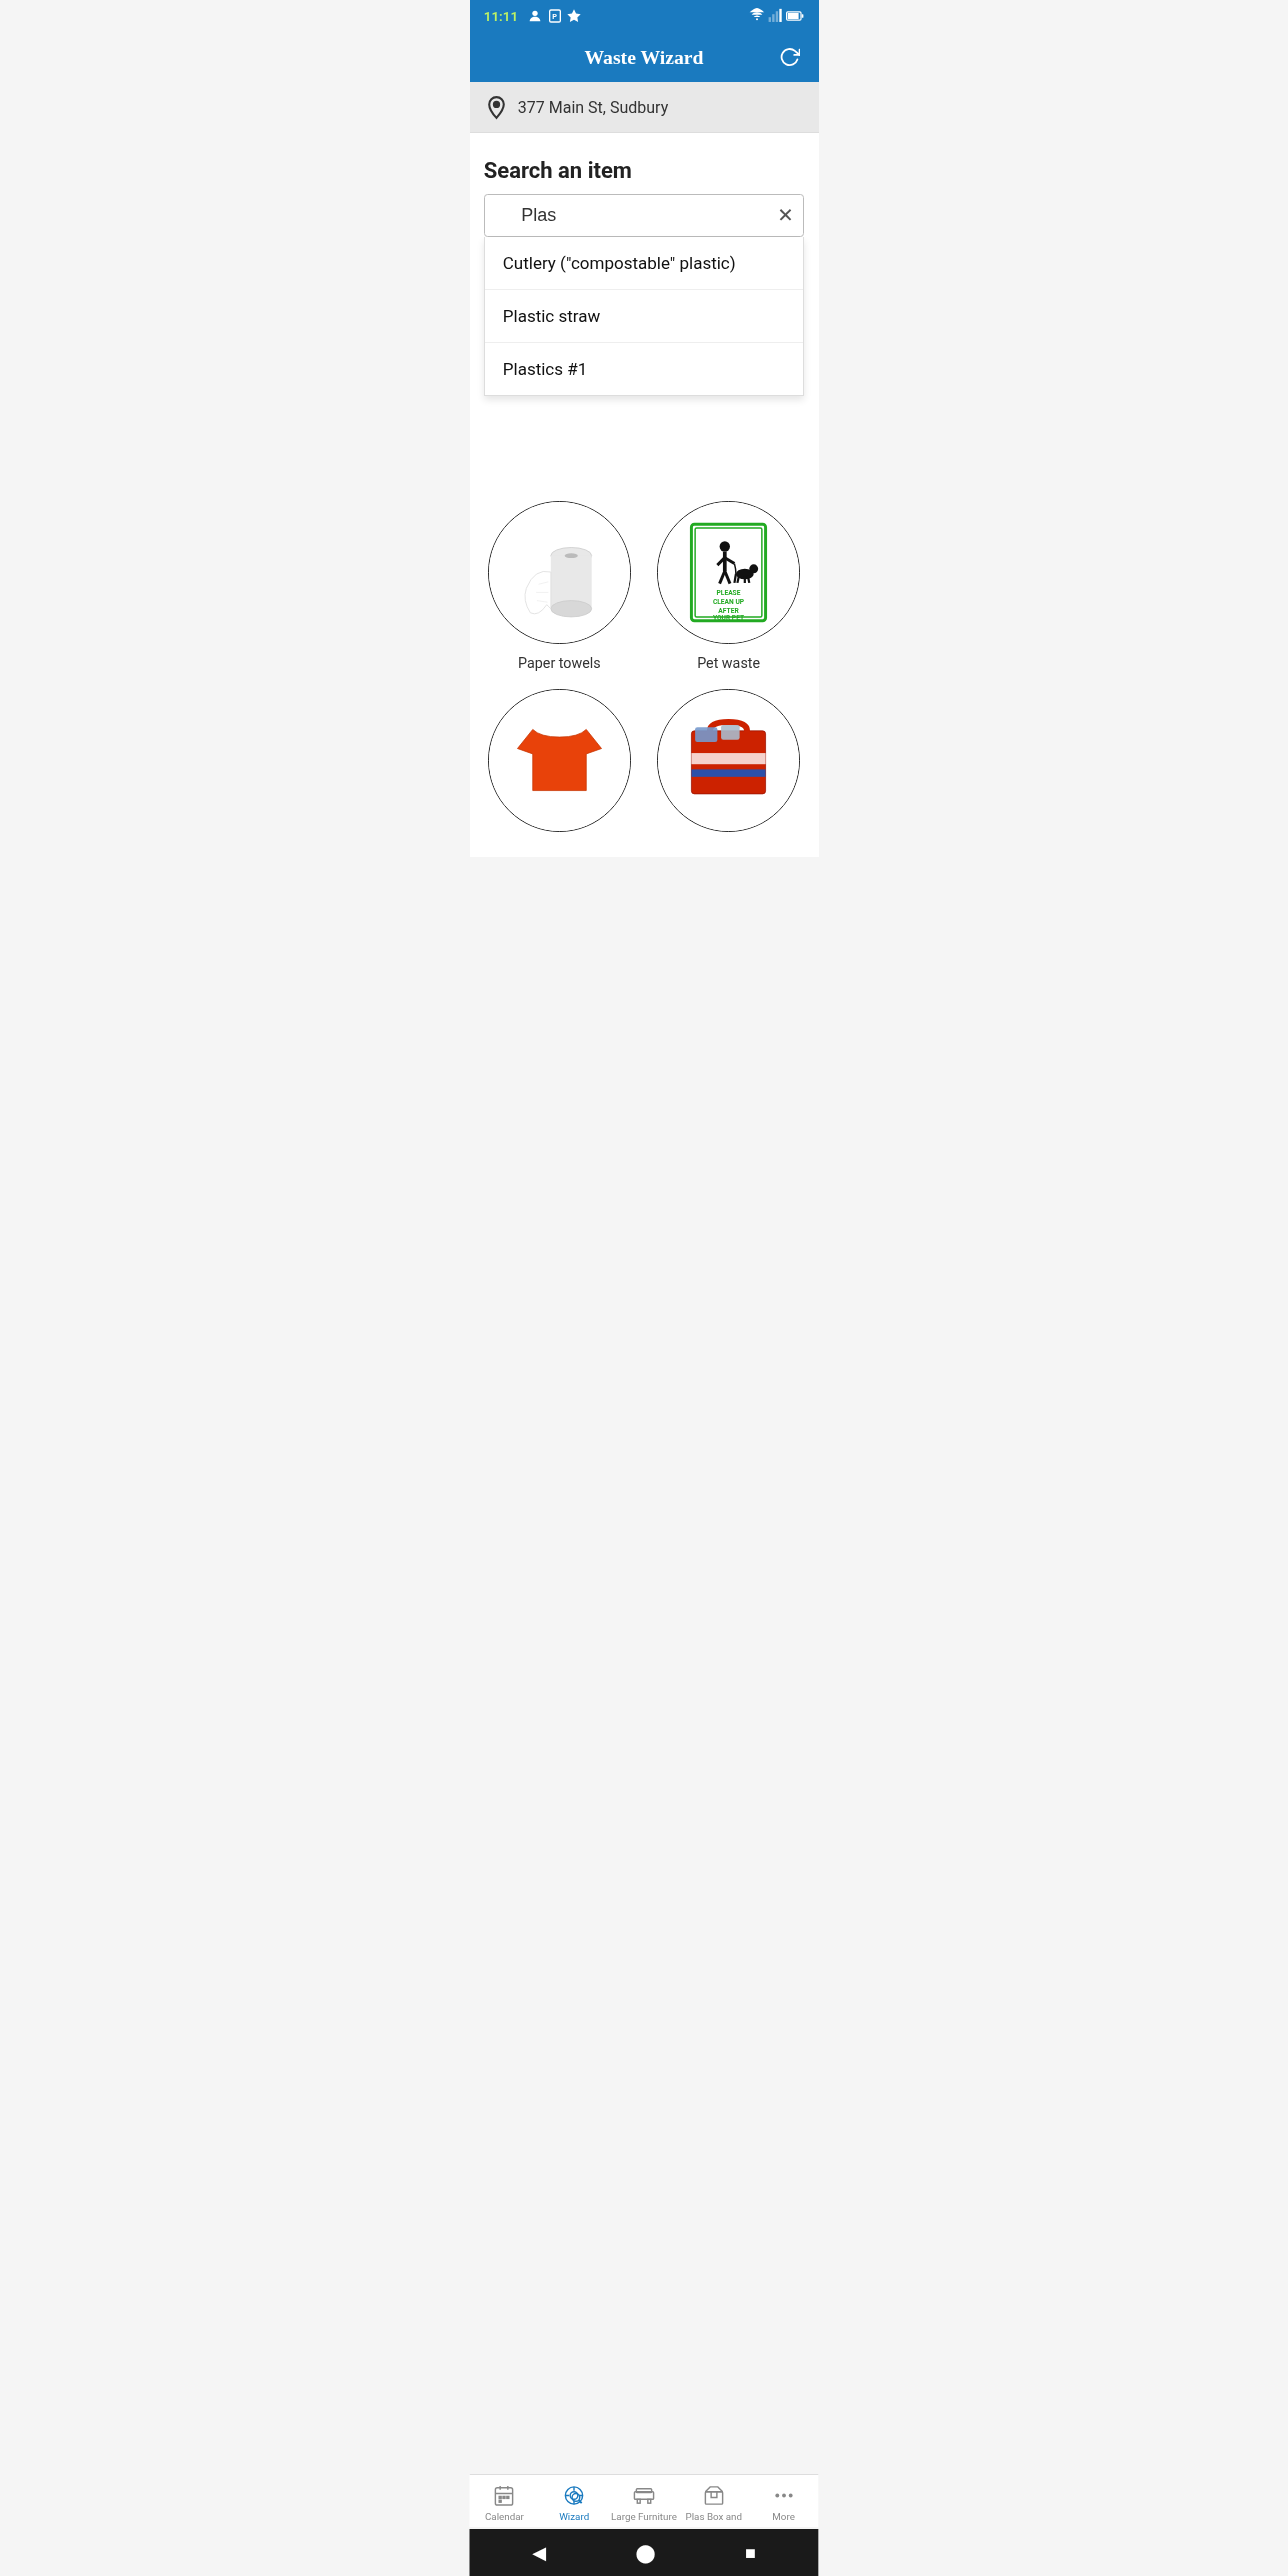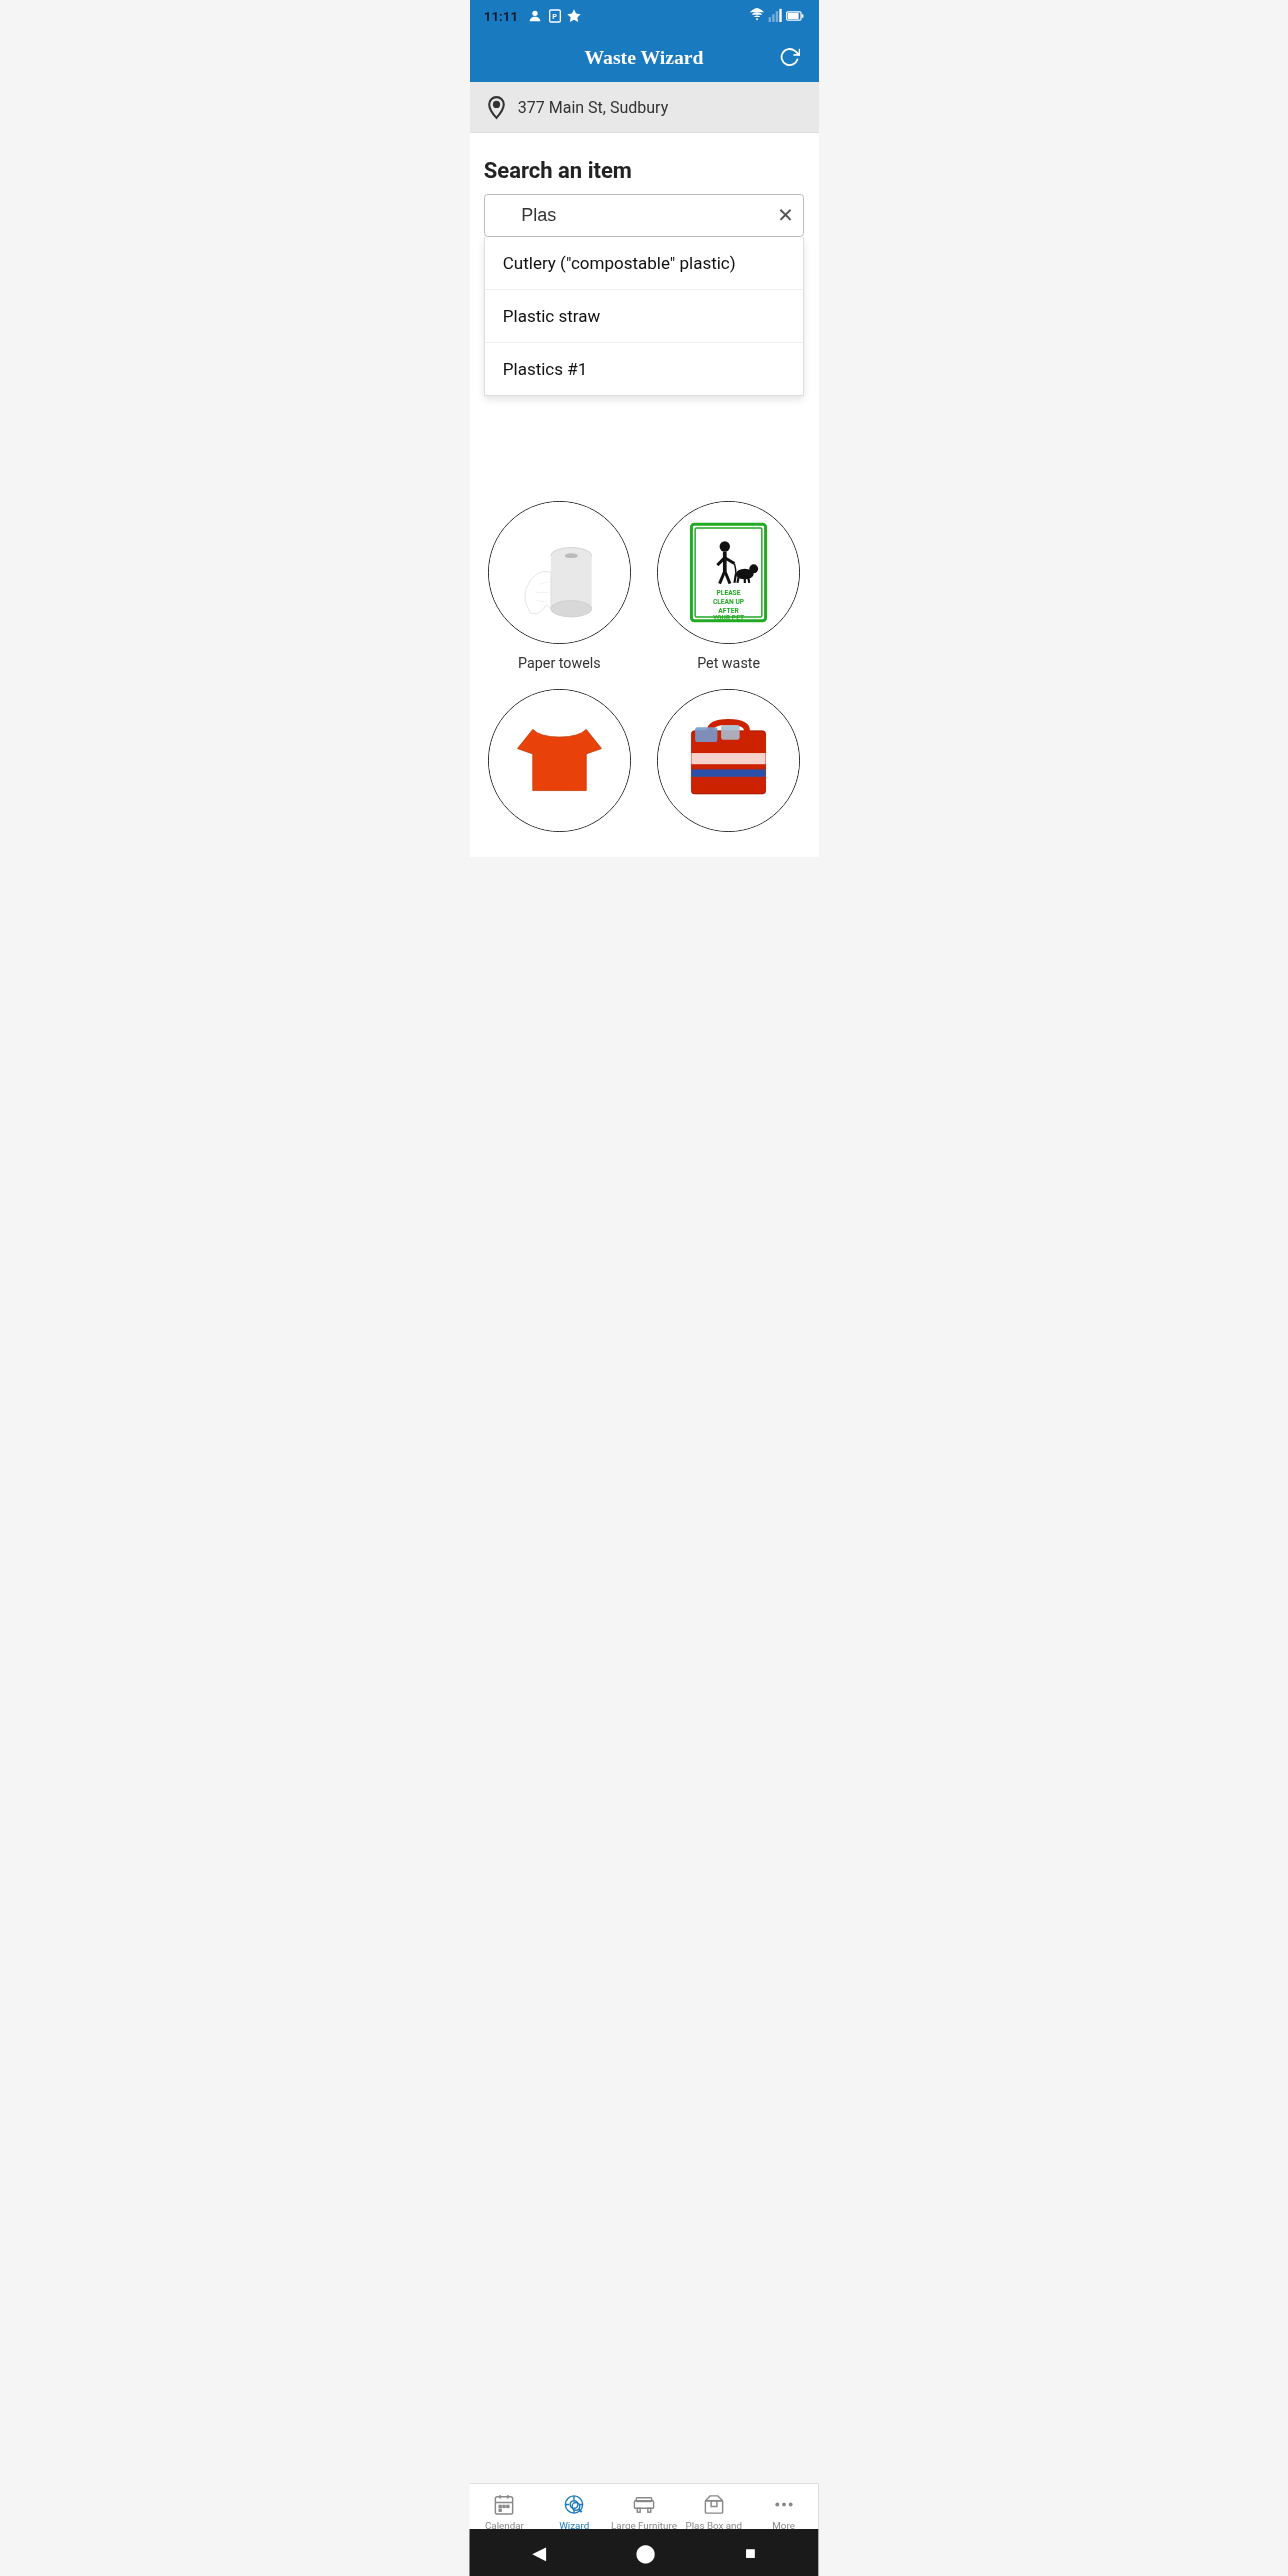--- a/index.html
+++ b/index.html
@@ -11,21 +11,21 @@
       width: 349px;
       margin: 0 auto;
       min-height: 100vh;
       position: relative;
       overflow-x: hidden;
     }
 
     
     .status-bar {
       background: #1a7abf;
-      color: #0f172a;
+      color: #bef264;
       display: flex;
       align-items: center;
       justify-content: space-between;
       padding: 7.2px 14.3px;
       height: 32px;
     }
     .status-left {
       display: flex;
       align-items: center;
       gap: 9px;
@@ -218,21 +218,21 @@
 
     
     .bottom-nav {
       background: white;
       border-top: 0.9px solid #ddd;
       display: flex;
       justify-content: space-around;
       align-items: center;
       padding: 9px 0 5.4px;
       position: fixed;
-      bottom: 40px;
+      bottom: 49px;
       left: 50%;
       transform: translateX(-50%);
       width: 349px;
     }
     .nav-item {
       display: flex;
       flex-direction: column;
       align-items: center;
       gap: 3.6px;
       cursor: pointer;

